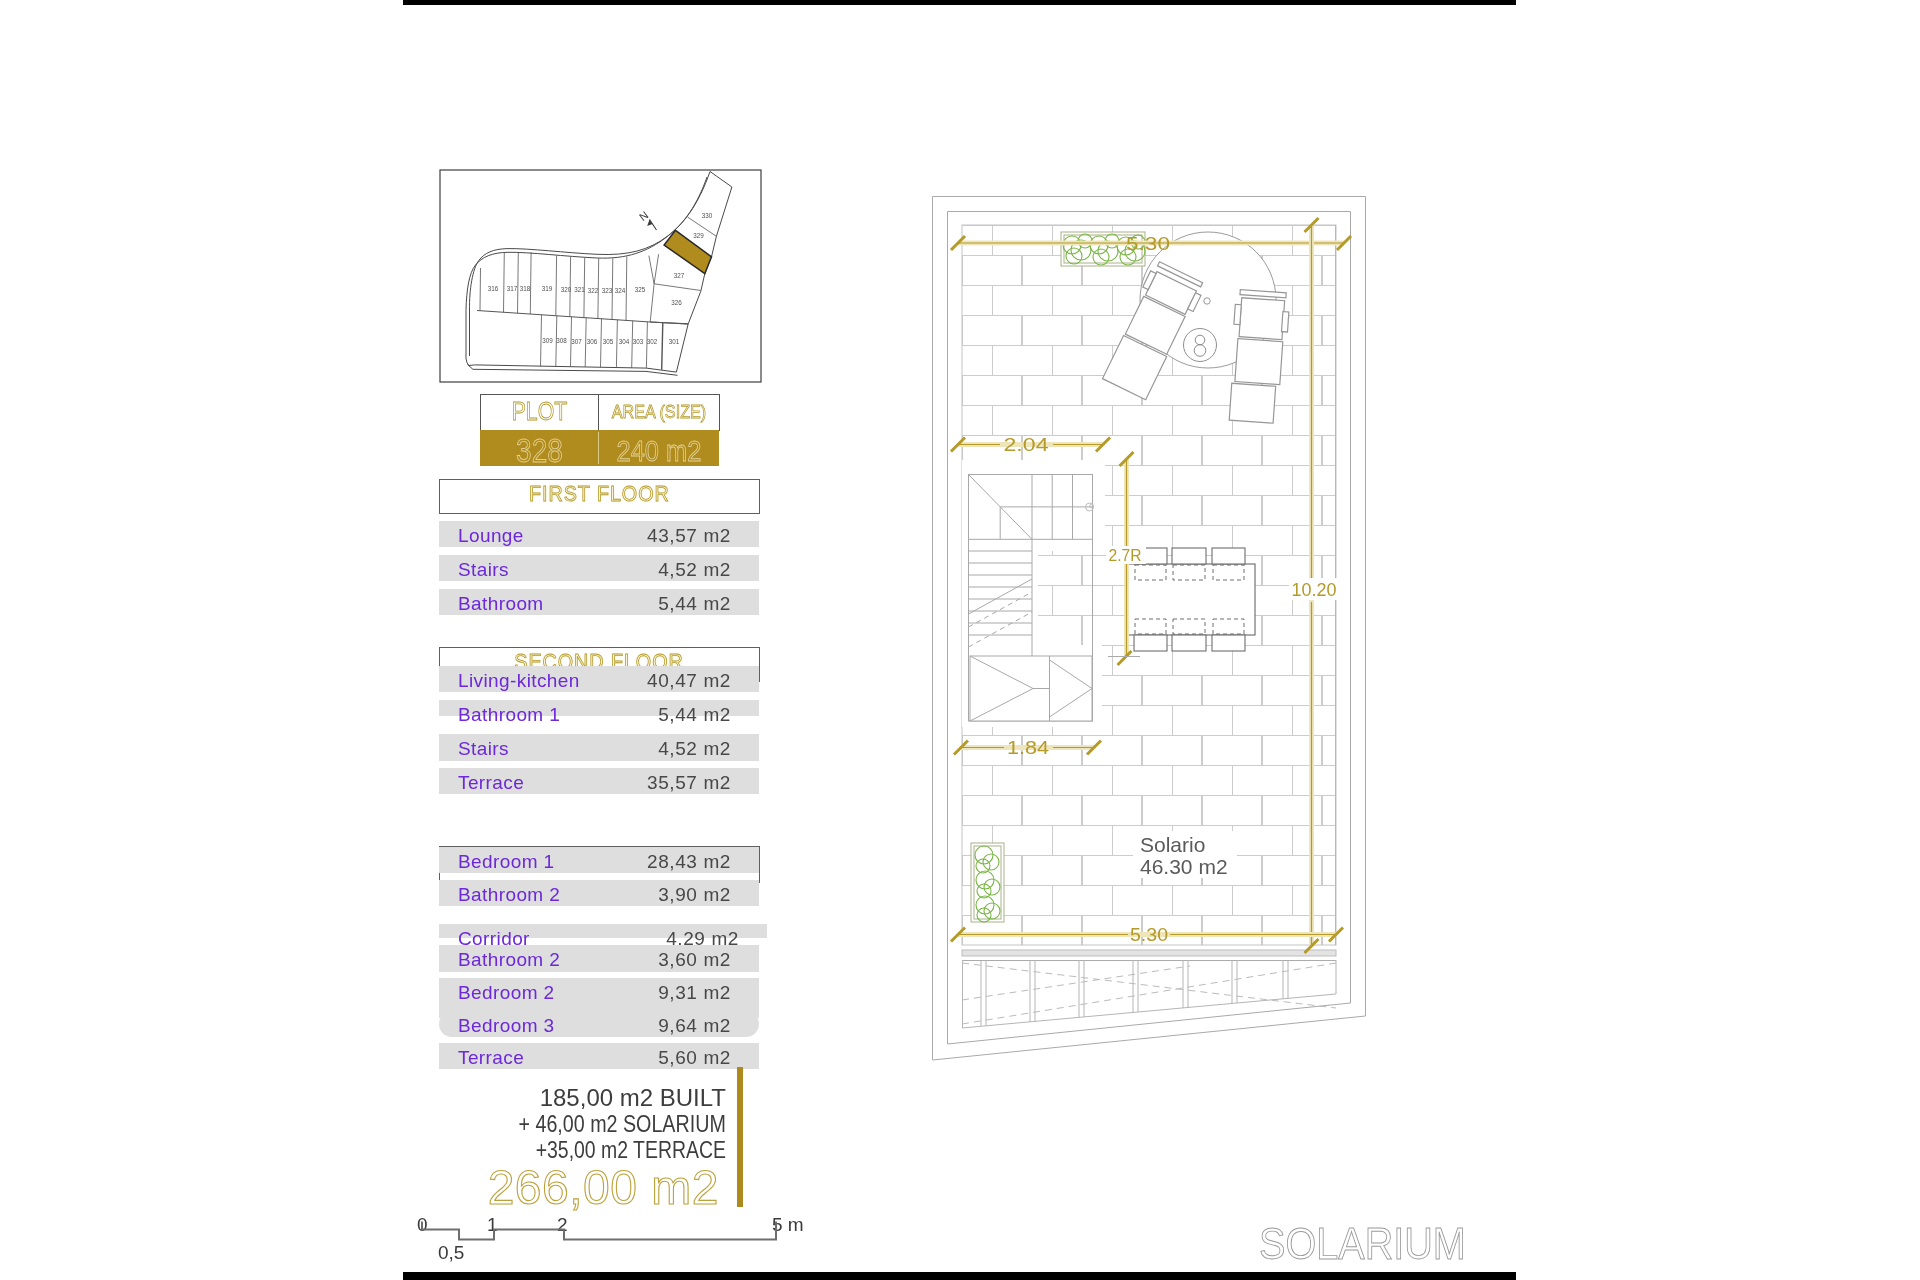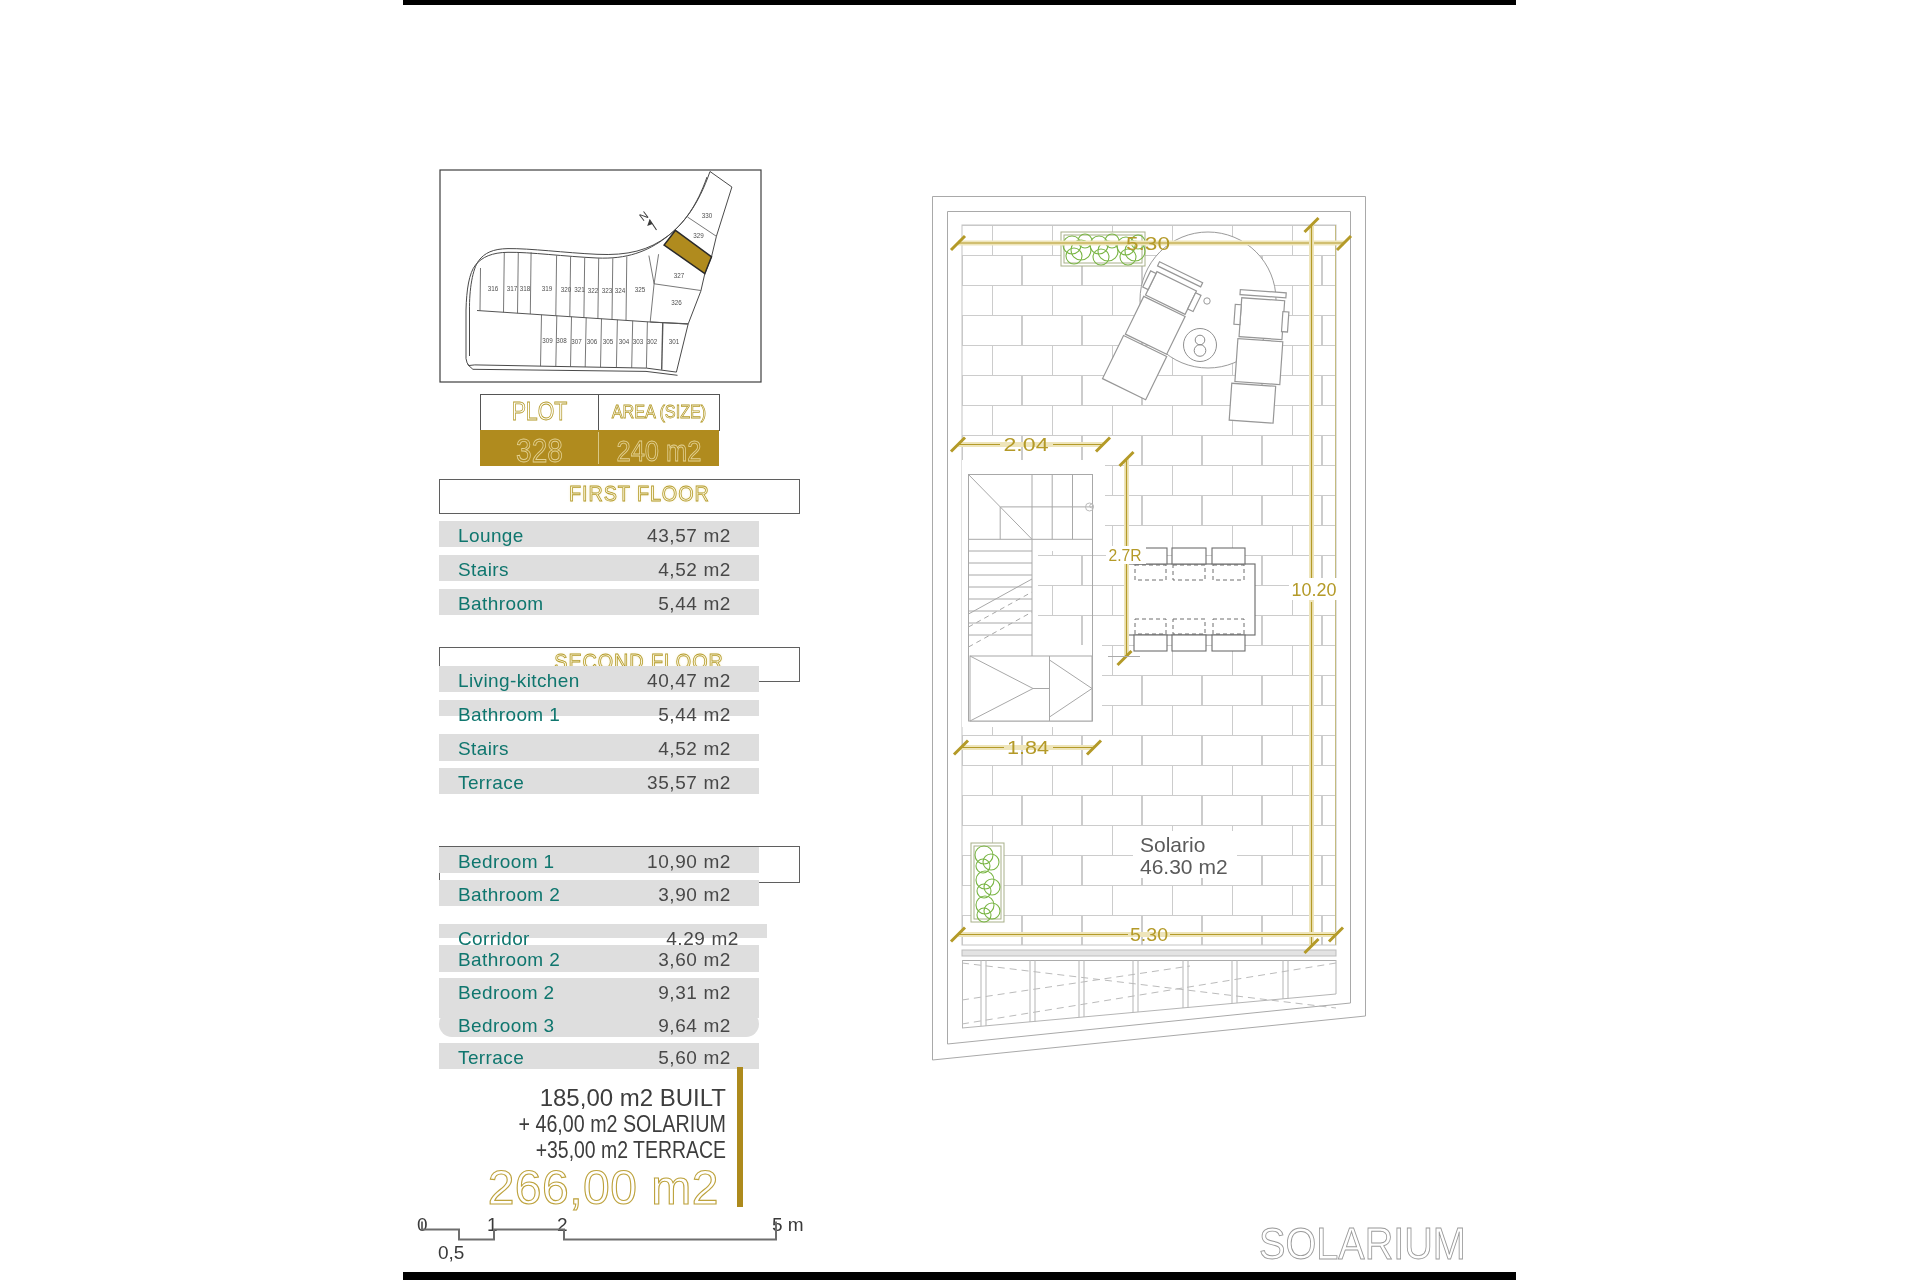--- a/index.html
+++ b/index.html
@@ -1,21 +1,21 @@
 <!DOCTYPE html>
 <html><head>
 <meta charset="utf-8">
 <style>
   html,body{margin:0;padding:0;background:#fff;width:1920px;height:1280px;overflow:hidden;}
   body{font-family:"Liberation Sans", sans-serif;position:relative;}
   .abs{position:absolute;}
   .row{position:absolute;left:439px;width:320px;height:26px;background:#dedede;}
-  .row .lab{position:absolute;left:19px;top:4px;font-size:19px;letter-spacing:0.4px;color:#0f766e;}
+  .row .lab{position:absolute;left:19px;top:4px;font-size:19px;letter-spacing:0.4px;color:#6d28d9;}
   .row .val{position:absolute;right:28px;top:4px;font-size:19px;letter-spacing:0.6px;color:#484848;}
-  .hdrbox{position:absolute;left:439px;width:319px;background:#fff;border:1px solid #5f5f5f;text-align:center;padding-left:40px;}
+  .hdrbox{position:absolute;left:439px;width:319px;background:#fff;border:1px solid #5f5f5f;text-align:center;}
   .hdrbox span{display:inline-block;color:transparent;-webkit-text-stroke:0.85px #b49a28;font-size:21.5px;letter-spacing:1px;transform:scaleX(0.92) translateY(-2px);text-shadow:0 0 3px rgba(243,234,180,0.85);}
   .tot{position:absolute;right:1194px;color:#3d3d3d;font-size:24px;letter-spacing:0;white-space:nowrap;transform-origin:100% 50%;}
 </style>
 </head>
 <body>
 
 <div class="abs" style="left:403px;top:0;width:1113px;height:5px;background:#000;"></div>
 
 <div class="abs" style="left:403px;top:1272px;width:1113px;height:8px;background:#000;"></div>
 
@@ -71,21 +71,21 @@
 
 <div class="row" style="top:768px;">
     <span class="lab">Terrace</span>
     <span class="val">35,57 m2</span>
   </div>
 
 <div class="hdrbox" style="top:846px;height:35px;"><span style="line-height:35px;">THIRD FLOOR</span></div>
 
 <div class="row" style="top:847px;">
     <span class="lab">Bedroom 1</span>
-    <span class="val">10,90 m2</span>
+    <span class="val">28,43 m2</span>
   </div>
 
 <div class="row" style="top:880px;">
     <span class="lab">Bathroom 2</span>
     <span class="val">3,90 m2</span>
   </div>
 
 <div class="row" style="top:924px;height:14px;padding-left:8px;">
     <span class="lab">Corridor</span>
     <span class="val">4,29 m2</span>

